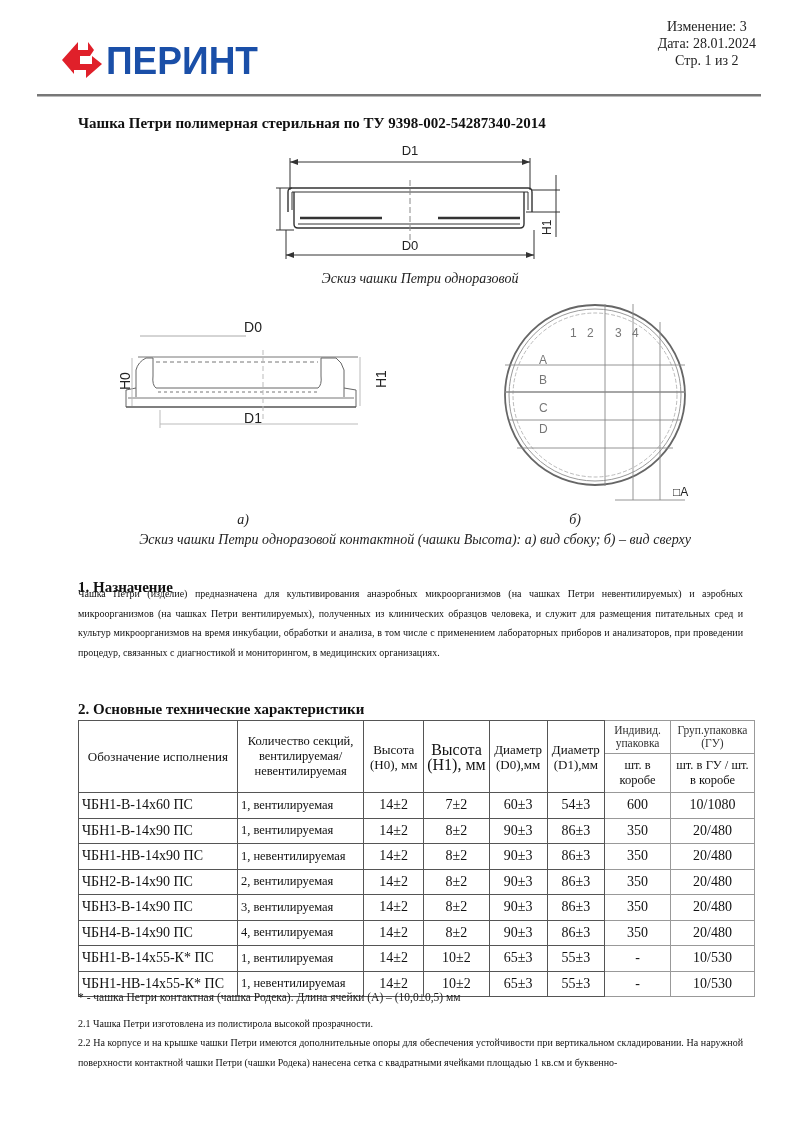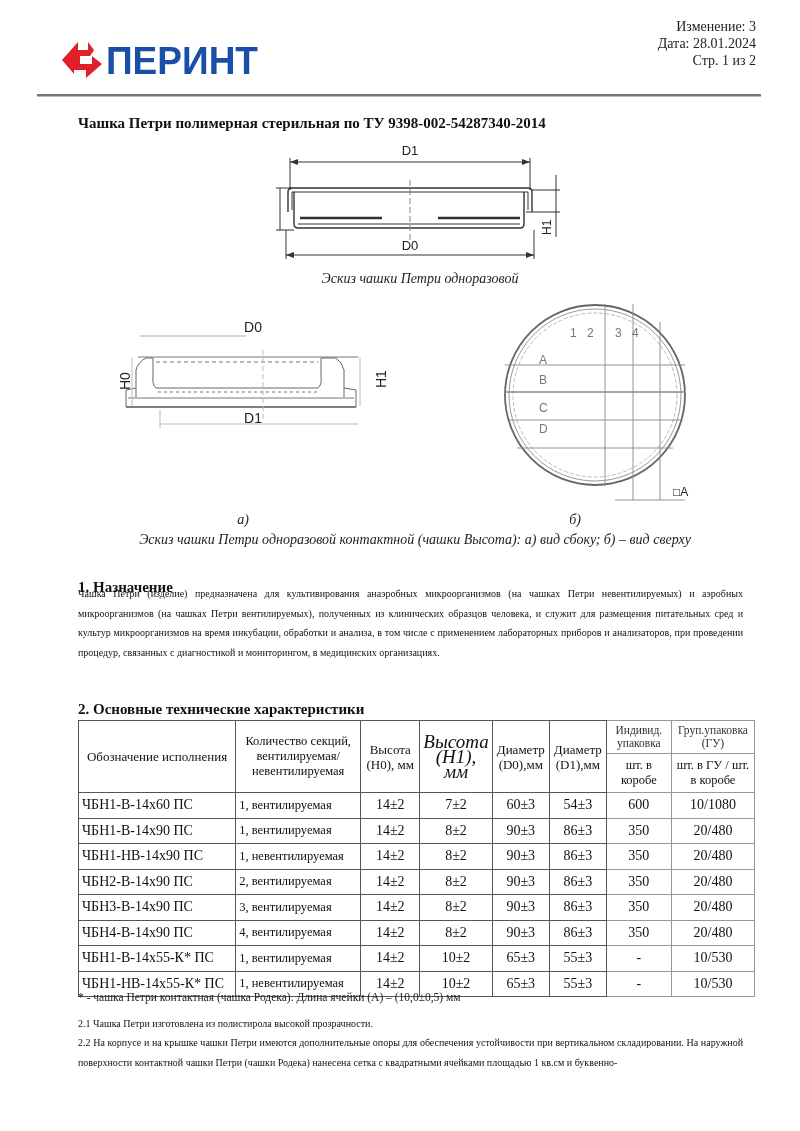--- a/index.html
+++ b/index.html
@@ -1,20 +1,20 @@
 <!DOCTYPE html>
 <html><head>
 <meta charset="utf-8">
 <style>
   html, body { margin: 0; padding: 0; background: #ffffff; }
   body { width: 800px; height: 1131px; position: relative; overflow: hidden;
          font-family: "Liberation Serif", "DejaVu Serif", serif; color: #111; }
   .abs { position: absolute; }
   .logo { left: 62px; top: 30px; width: 200px; height: 50px; }
-  .meta { right: 44px; top: 18px; text-align: right; font-size: 14px; line-height: 17px; color: #222; }
+  .meta { right: 44px; top: 18px; text-align: center; font-size: 14px; line-height: 17px; color: #222; }
   .hr { left: 37px; top: 94px; width: 724px; height: 2px; background: #777; border-bottom: 1px solid #bbb; }
   .doc-title { left: 78px; top: 115px; font-size: 15px; font-weight: bold; }
   .fig { position: absolute; }
   .caption { position: absolute; font-style: italic; font-size: 14px; color: #222; text-align: center; }
   .sec-head { position: absolute; left: 78px; font-weight: bold; font-size: 15px; }
   .para { position: absolute; left: 78px; width: 665px; font-size: 10px; line-height: 19.5px; text-align: justify; }
   table.spec { position: absolute; left: 78px; top: 720px; width: 677px; border-collapse: collapse;
                font-size: 13px; }
   table.spec td, table.spec th { border: 1px solid #555; padding: 0 3px; font-weight: normal; text-align: center; }
   table.spec th { font-size: 12.5px; line-height: 15px; }
@@ -148,21 +148,21 @@
 <div class="para" style="top:584px;">Чашка Петри (изделие) предназначена для культивирования анаэробных микроорганизмов (на чашках Петри невентилируемых) и аэробных микроорганизмов (на чашках Петри вентилируемых), полученных из клинических образцов человека, и служит для размещения питательных сред и культур микроорганизмов на время инкубации, обработки и анализа, в том числе с применением лабораторных приборов и анализаторов, при проведении процедур, связанных с диагностикой и мониторингом, в медицинских организациях.</div>
 
 <div class="sec-head" style="top:701px;">2. Основные технические характеристики</div>
 
 <table class="spec">
   <thead>
     <tr>
       <th rowspan="2" style="width:150px; font-size:13px;">Обозначение исполнения</th>
       <th rowspan="2" style="width:118px;">Количество секций, вентилируемая/ невентилируемая</th>
       <th rowspan="2" style="width:52px; font-size:13px;">Высота (H0), мм</th>
-      <th rowspan="2" style="width:58px; font-size:19px;font-style:italic;">Высота (H1), мм</th>
+      <th rowspan="2" style="width:58px; font-size:16px;">Высота (H1), мм</th>
       <th rowspan="2" style="width:50px; font-size:13px;">Диаметр (D0),мм</th>
       <th rowspan="2" style="width:50px; font-size:13px;">Диаметр (D1),мм</th>
       <th class="small light" style="width:58px; height:32px;margin-top:36px;">Индивид. упаковка</th>
       <th class="small light" style="width:76px;">Груп.упаковка (ГУ)</th>
     </tr>
     <tr>
       <th class="light" style="height:38px;">шт. в коробе</th>
       <th class="light">шт. в ГУ / шт. в коробе</th>
     </tr>
   </thead>

